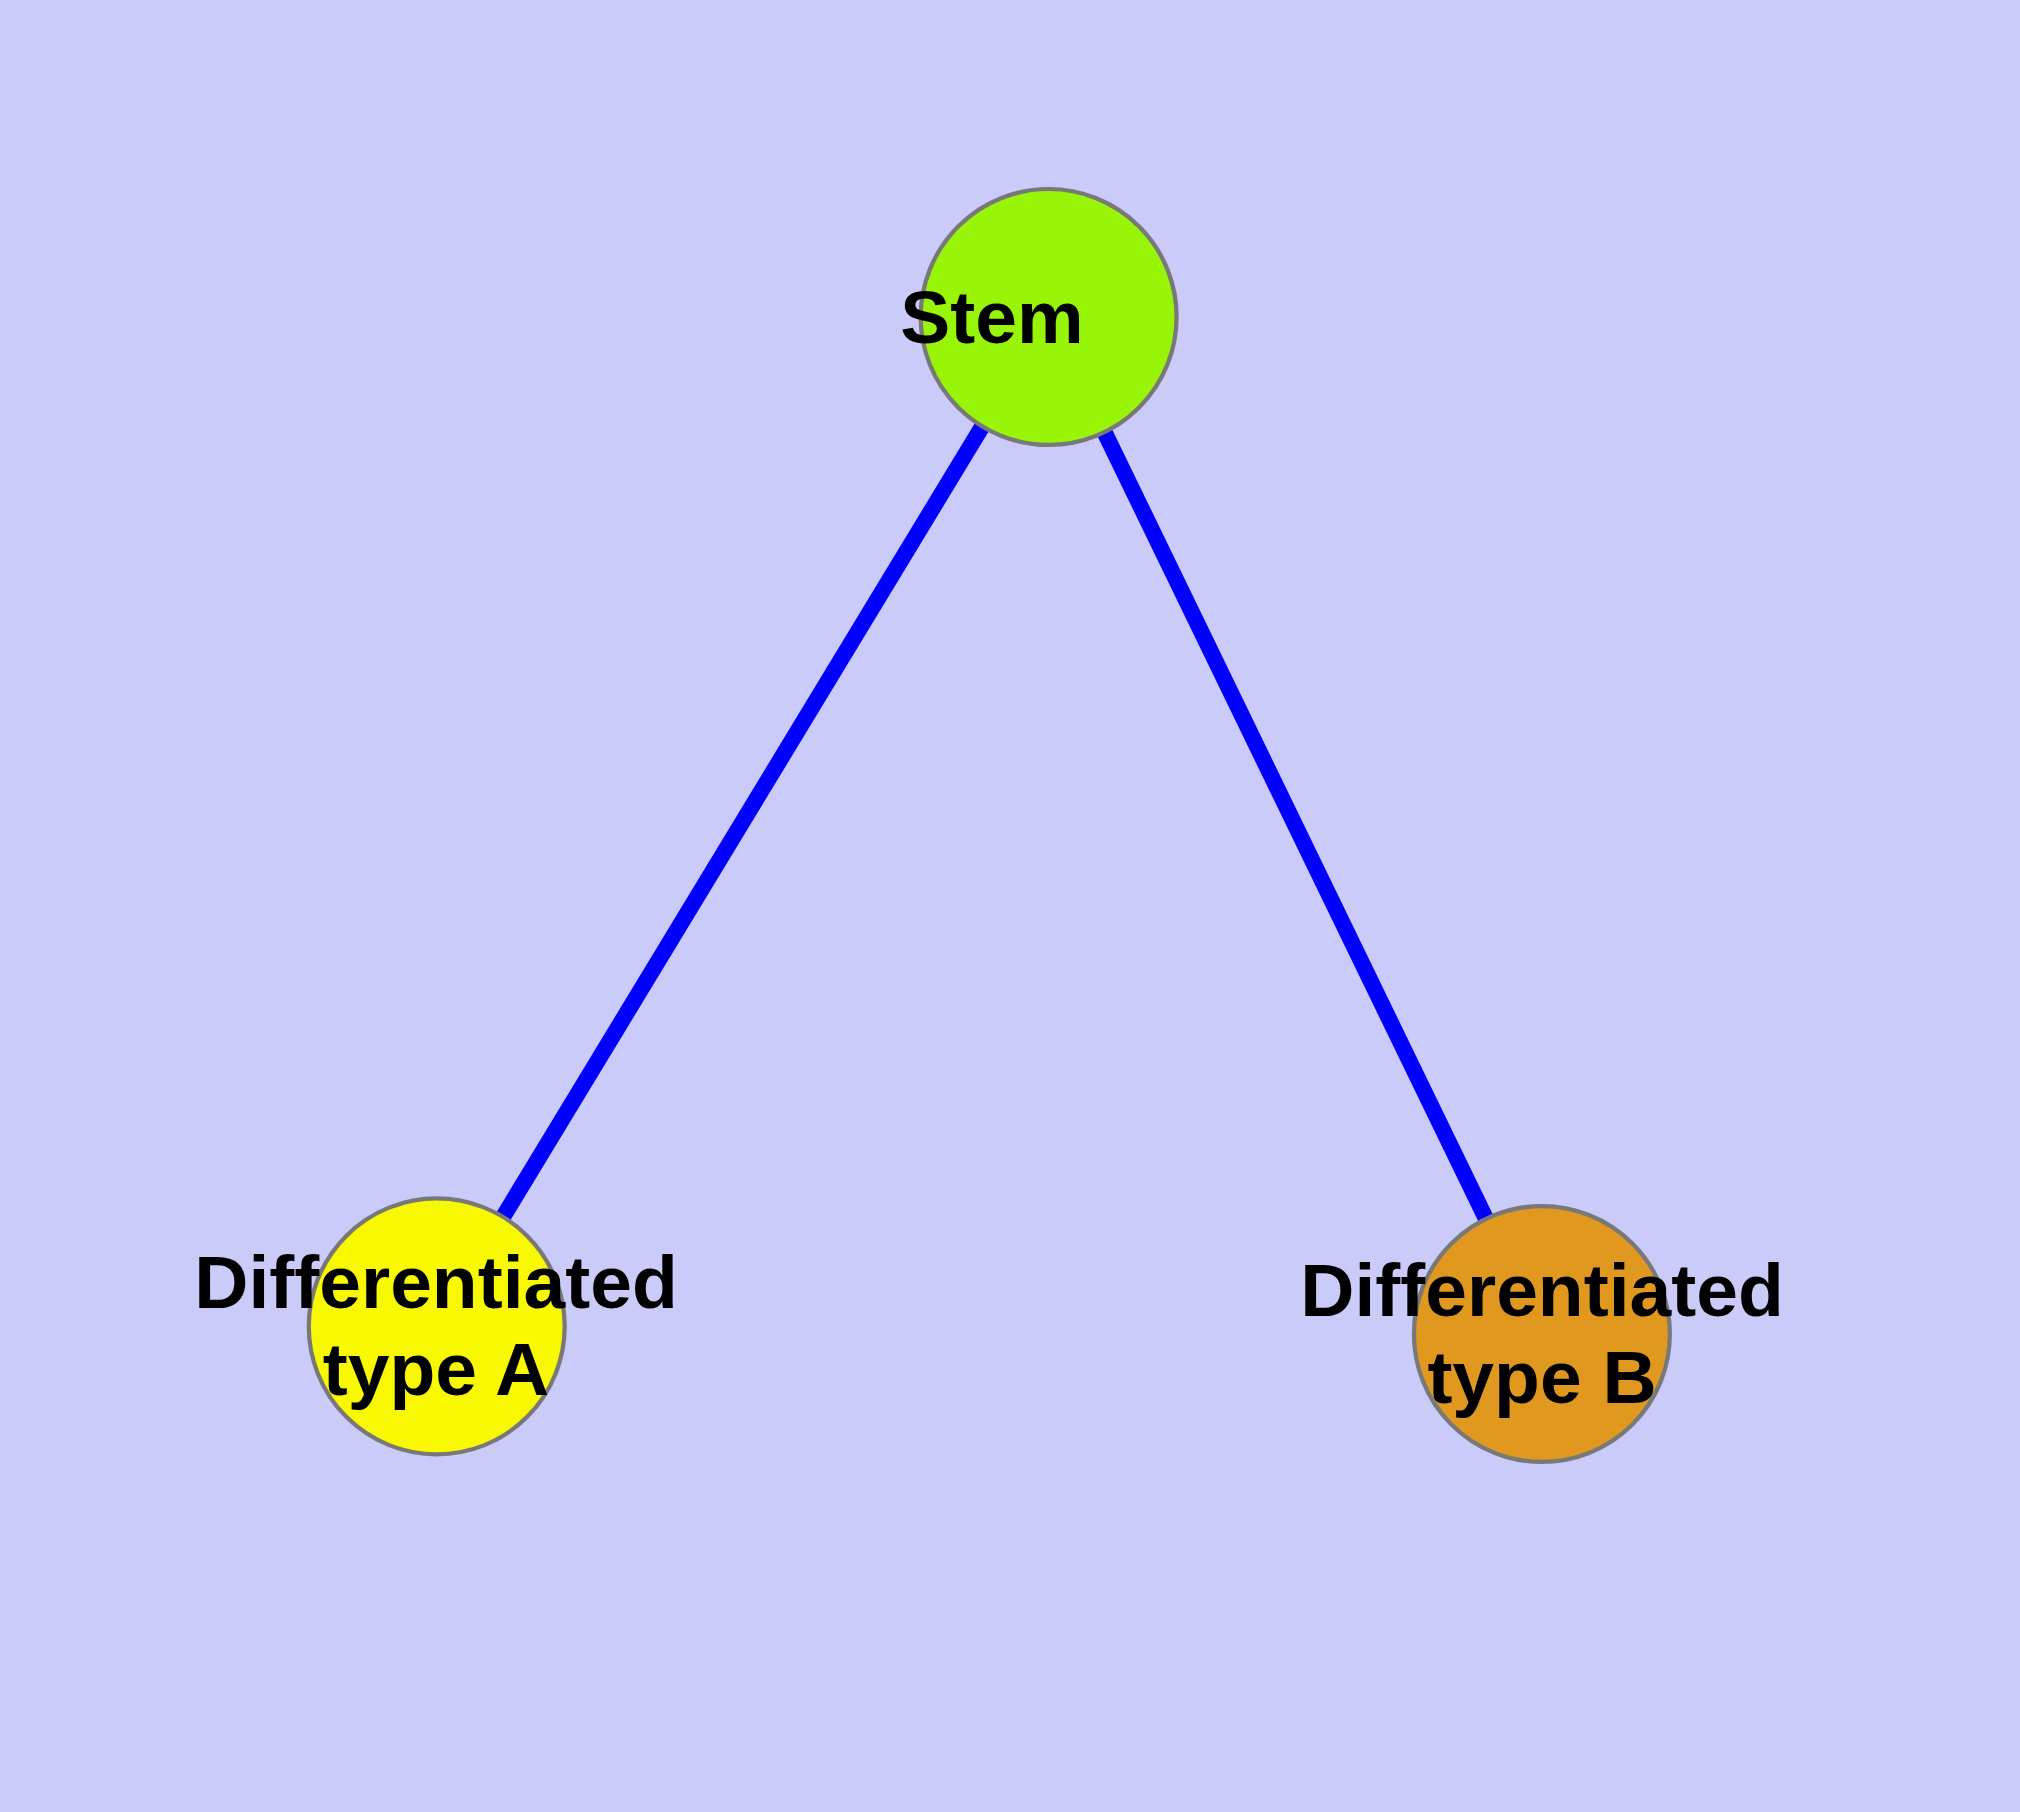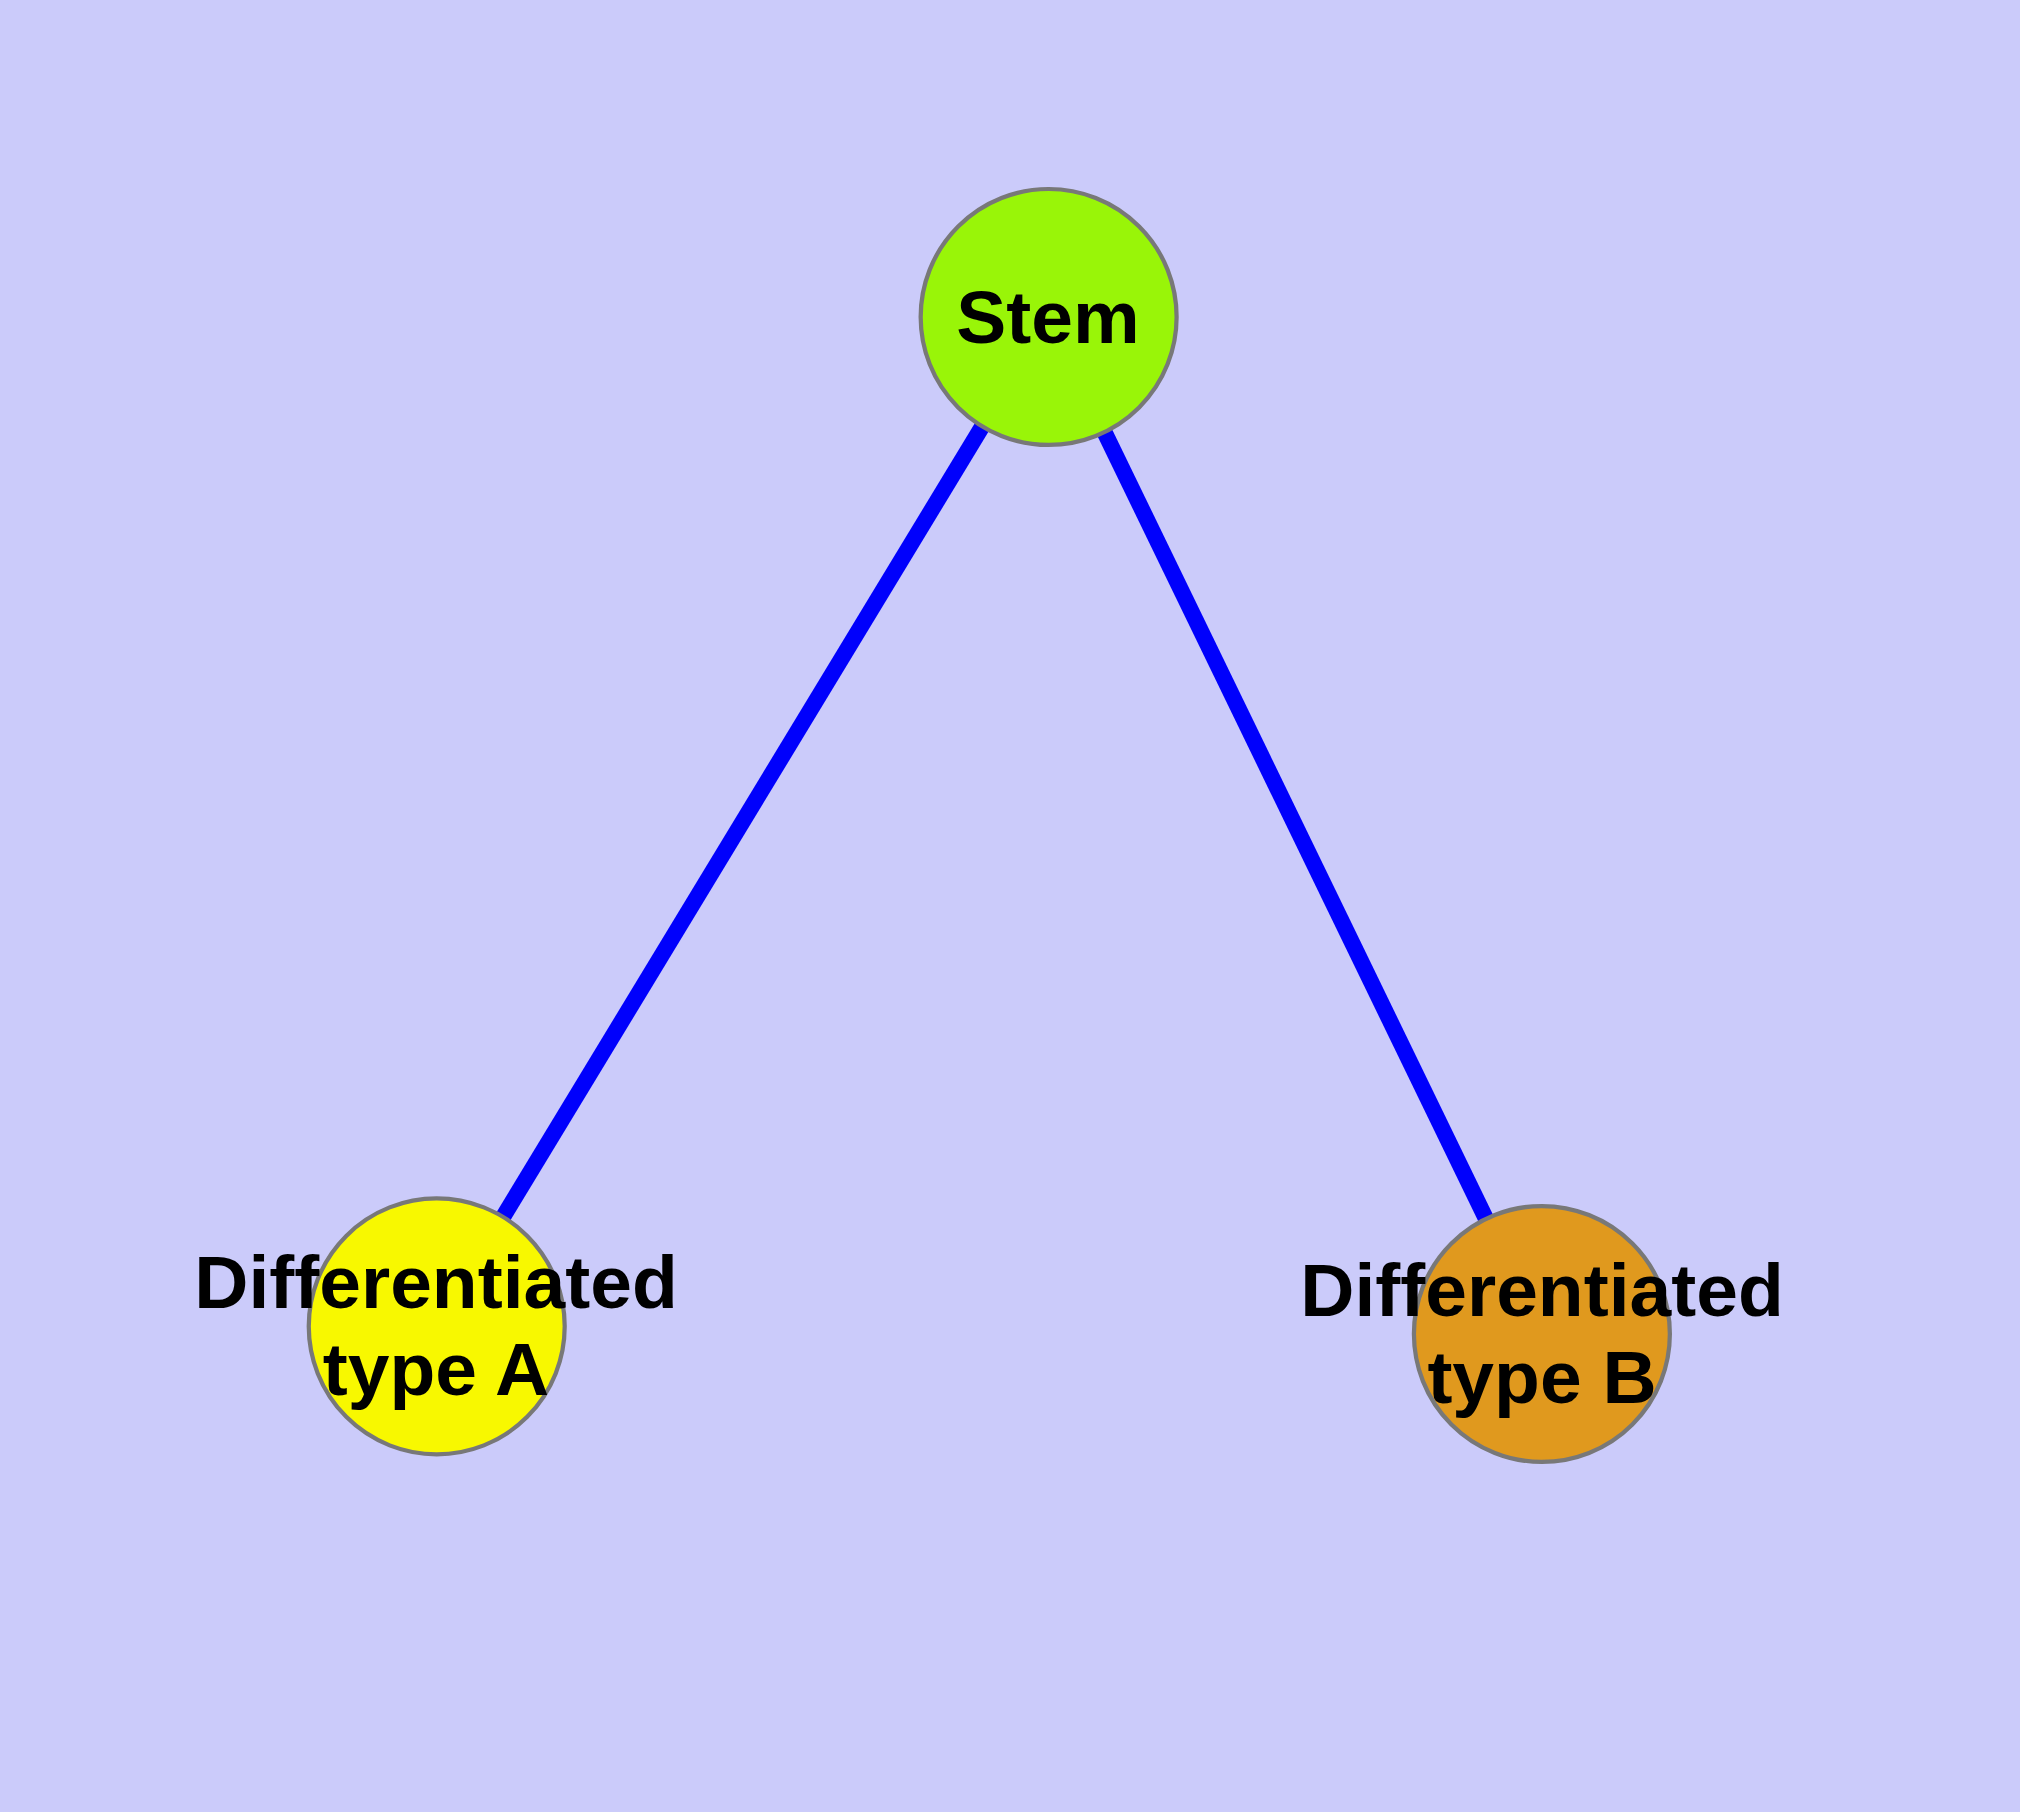--- a/index.html
+++ b/index.html
@@ -47,21 +47,21 @@
         <line x1="1237" y1="374" x2="515" y2="1565" stroke="#0000FC" stroke-width="19"></line>
         <line x1="1237" y1="374" x2="1819" y2="1574" stroke="#0000FC" stroke-width="19"></line>
       </g>
     <g>
         <circle cx="1237" cy="374" r="151" fill="#99F508" stroke="#787878" stroke-width="5"></circle>
         <circle cx="515" cy="1565" r="151" fill="#F8F800" stroke="#787878" stroke-width="5"></circle>
         <circle cx="1819" cy="1574" r="151" fill="#E0991E" stroke="#787878" stroke-width="5"></circle>
       </g>
   </svg>
 
-  <div class="node-label" style="left: 1048px; top: 317px;">Stem</div>
+  <div class="node-label" style="left: 992px; top: 317px;">Stem</div>
 
   <div class="node-label" style="left: 436px; top: 1326px;">Differentiated
 type A</div>
 
   <div class="node-label" style="left: 1542px; top: 1334px;">Differentiated
 type B</div>
 
 </div>
 
 

